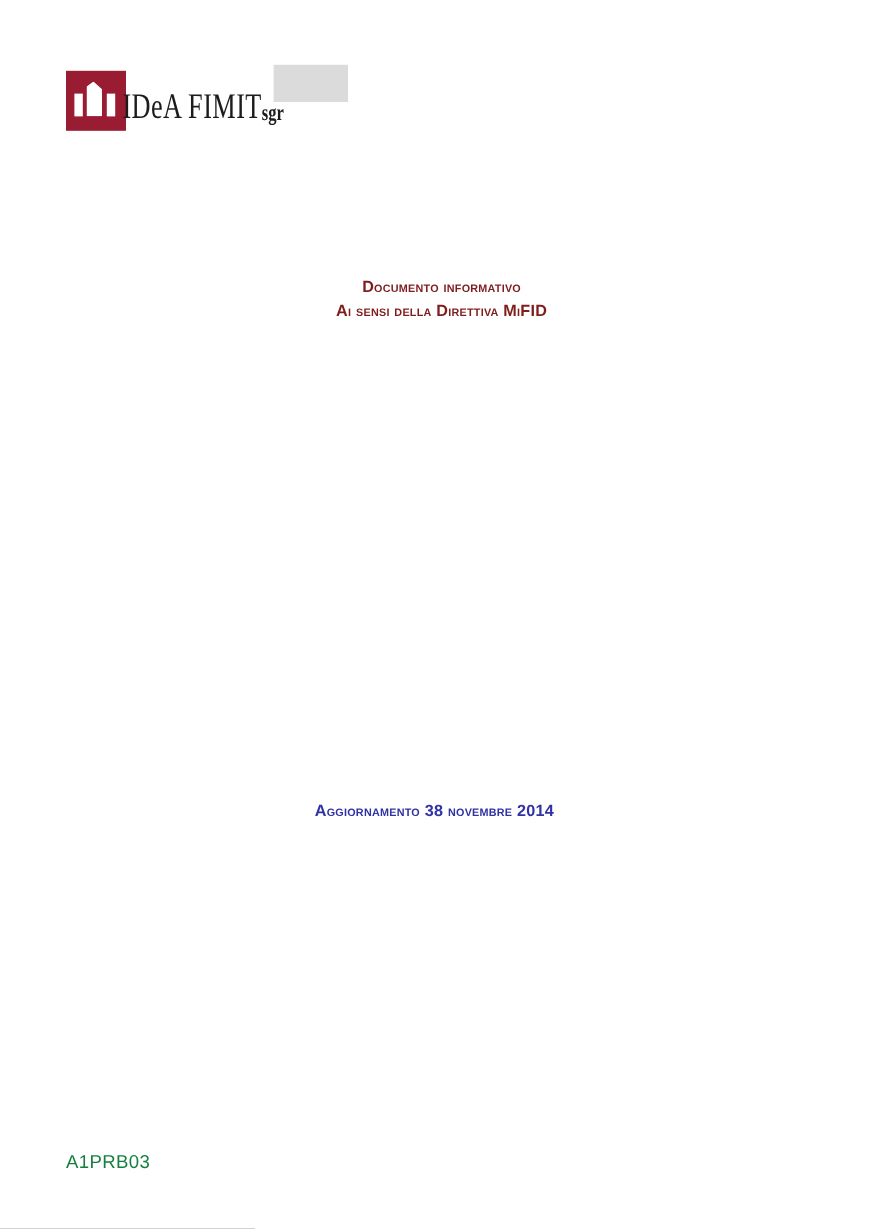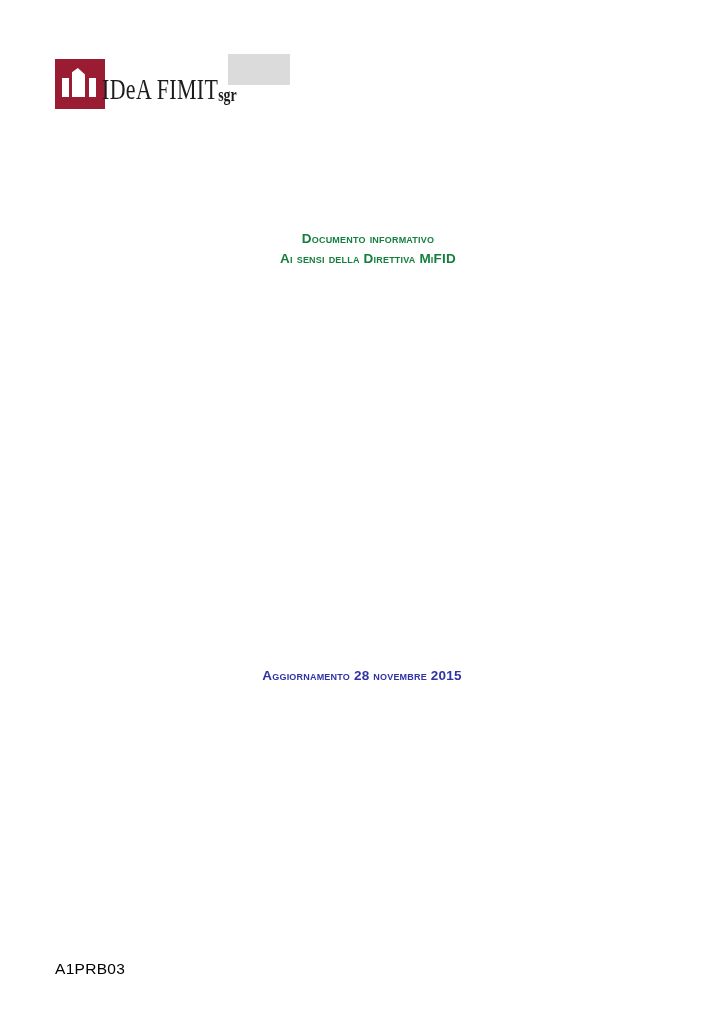--- a/index.html
+++ b/index.html
@@ -89,41 +89,41 @@
     font-variant: small-caps;
     letter-spacing: 0.2px;
   }
 
   
   .doc-code {
     position: absolute;
     left: 55px;
     top: 960px;
     font-size: 15.5px;
-    color: #000000;
+    color: #15803d;
     letter-spacing: 0.3px;
   }
 </style>
 </head>
 <body>
 
 <div class="page" style="background-color: rgb(255, 255, 255);">
 
   <div class="logo-area">
     <div class="logo-artifact" style="background-color: rgb(219, 219, 219);"></div>
     <div class="logo-mark" style="background-color: rgb(154, 28, 51);">
       <span class="logo-bar left" style="background-color: rgb(255, 255, 255);"></span>
       <span class="logo-bar mid" style="background-color: rgb(255, 255, 255);"></span>
       <span class="logo-bar right" style="background-color: rgb(255, 255, 255);"></span>
     </div>
     <div class="logo-wordmark"><span>IDeA FIMIT</span><span class="logo-suffix">sgr</span></div>
   </div>
 
-  <div class="title-block" style="color: #15803d; padding-left: 12px;">
+  <div class="title-block" style="color: #7f1d1d; padding-left: 12px;">
     <div class="t-line">Documento informativo</div>
     <div class="t-line">Ai sensi della Direttiva MiFID</div>
   </div>
 
-  <div class="update-line" style="color: rgb(48, 50, 165);">Aggiornamento 28 novembre 2015</div>
+  <div class="update-line" style="color: rgb(48, 50, 165);">Aggiornamento 38 novembre 2014</div>
 
   <div class="doc-code">A1PRB03</div>
 
 </div>
 
 </body></html>

